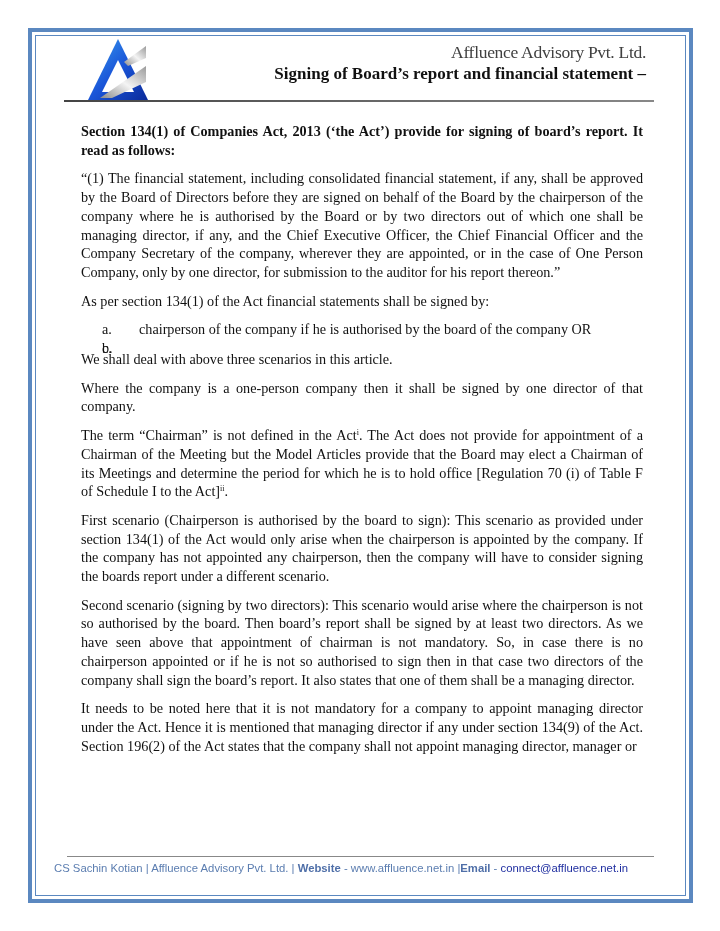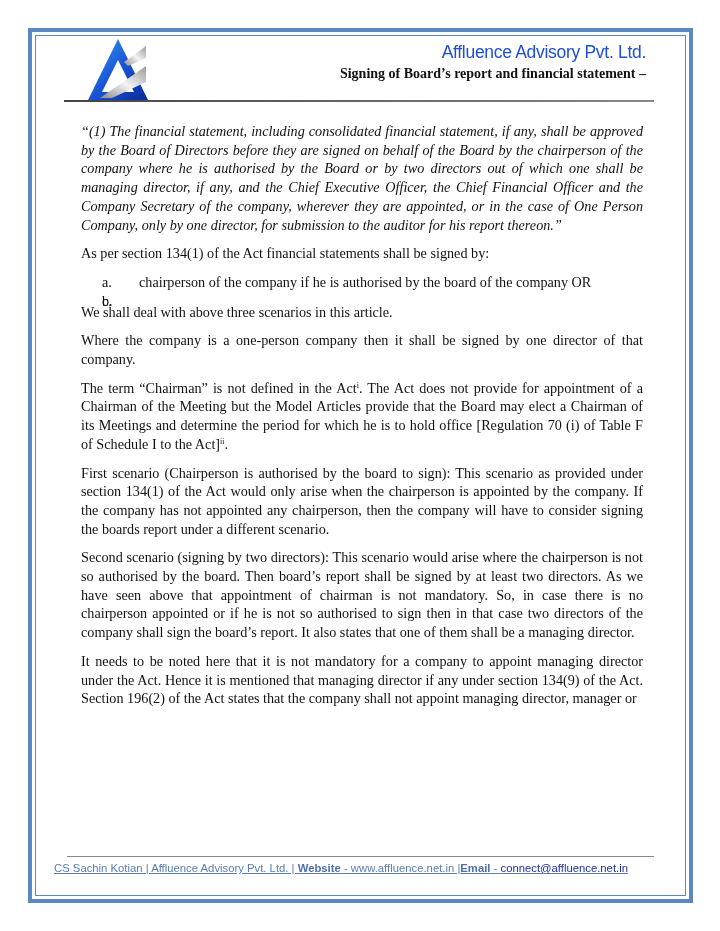--- a/index.html
+++ b/index.html
@@ -6,36 +6,36 @@
   body { width: 720px; height: 931px; position: relative; overflow: hidden;
          font-family: "Liberation Serif", serif; color: #111; }
   .page-frame { position: absolute; left: 28px; top: 28px; width: 665px; height: 875px;
                 border: 4px solid #5b88c0; box-sizing: border-box; }
   .page-frame-inner { position: absolute; left: 3px; top: 3px; right: 3px; bottom: 3px;
                       border: 1px solid #5b88c0; }
   .header { position: absolute; left: 64px; top: 36px; width: 590px; height: 66px; }
   .logo { position: absolute; left: 24px; top: 0; width: 60px; height: 65px; }
   .header-rule { position: absolute; left: 0; right: 0; bottom: 0; height: 2px;
                  background: linear-gradient(to right, #444, #888); }
-  .brand { position: absolute; right: 8px; top: 6px; font-size: 17.5px; color: #1d4ed8;
-           font-family: Liberation Sans, sans-serif; letter-spacing: -0.3px; text-align: right; }
+  .brand { position: absolute; right: 8px; top: 6px; font-size: 17.5px; color: #404040;
+           font-family: Liberation Serif, serif; letter-spacing: -0.3px; text-align: right; }
   .subtitle { position: absolute; right: 8px; top: 28px; text-align: right;
-              font-size: 14px; font-weight: bold; line-height: 19px; }
+              font-size: 17px; font-weight: bold; line-height: 19px; }
   .content { position: absolute; left: 81px; top: 122px; width: 562px; font-size: 14.2px;
              line-height: 18.7px; text-align: justify; }
   .content p { margin: 0 0 10px 0; }
   .heading { font-weight: bold; }
-  .quote { font-style: italic; }
+  .quote { }
   .list { margin: 0 0 11px 0; padding: 0; list-style: none; }
   .list li { position: relative; padding-left: 58px; margin: 0; }
   .list .marker { position: absolute; left: 21px; }
   sup { font-size: 8px; line-height: 0; vertical-align: 5px; }
   .footer-rule { position: absolute; left: 67px; top: 856px; width: 587px; height: 1px; background: #888; }
   .footer { position: absolute; left: 0; width: 682px; top: 862px; text-align: center;
-            font-family: "Liberation Sans", sans-serif; font-size: 11.3px; color: #5b7db0; text-decoration: underline; }
+            font-family: "Liberation Sans", sans-serif; font-size: 11.3px; color: #5b7db0; }
   .footer .bold { font-weight: bold; color: #4f6fa8; }
   .footer .email { color: #1f2ea0; }
 </style>
 </head>
 <body>
 
 <div class="page-frame">
   <div class="page-frame-inner"></div>
 </div>
 
@@ -59,20 +59,21 @@
     <polygon points="36,26 58,10 58,22 40,30" fill="url(#silverg)"></polygon>
   </svg>
   <div class="brand">Affluence Advisory Pvt. Ltd.</div>
   <div class="subtitle">
     <div>Signing of Board’s report and financial statement –</div>
   </div>
   <div class="header-rule"></div>
 </div>
 
 <div class="content">
+  <p class="heading">Section 134(1) of Companies Act, 2013 (‘the Act’) provide for signing of board’s report. It read as follows:</p>
   <p class="quote">“(1) The financial statement, including consolidated financial statement, if any, shall be approved by the Board of Directors before they are signed on behalf of the Board by the chairperson of the company where he is authorised by the Board or by two directors out of which one shall be managing director, if any, and the Chief Executive Officer, the Chief Financial Officer and the Company Secretary of the company, wherever they are appointed, or in the case of One Person Company, only by one director, for submission to the auditor for his report thereon.”</p>
   <p>As per section 134(1) of the Act financial statements shall be signed by:</p>
   <ol class="list">
     <li><span class="marker">a.</span><span>chairperson of the company if he is authorised by the board of the company OR</span></li>
     <li><span class="marker">b.</span></li>
     <li><span class="marker">c.</span></li>
   </ol>
   <p>We shall deal with above three scenarios in this article.</p>
   <p>Where the company is a one-person company then it shall be signed by one director of that company.</p>
   <p><span>The term “Chairman” is not defined in the Act</span><sup>i</sup><span>. The Act does not provide for appointment of a Chairman of the Meeting but the Model Articles provide that the Board may elect a Chairman of its Meetings and determine the period for which he is to hold office [Regulation 70 (i) of Table F of Schedule I to the Act]</span><sup>ii</sup><span>.</span></p>

